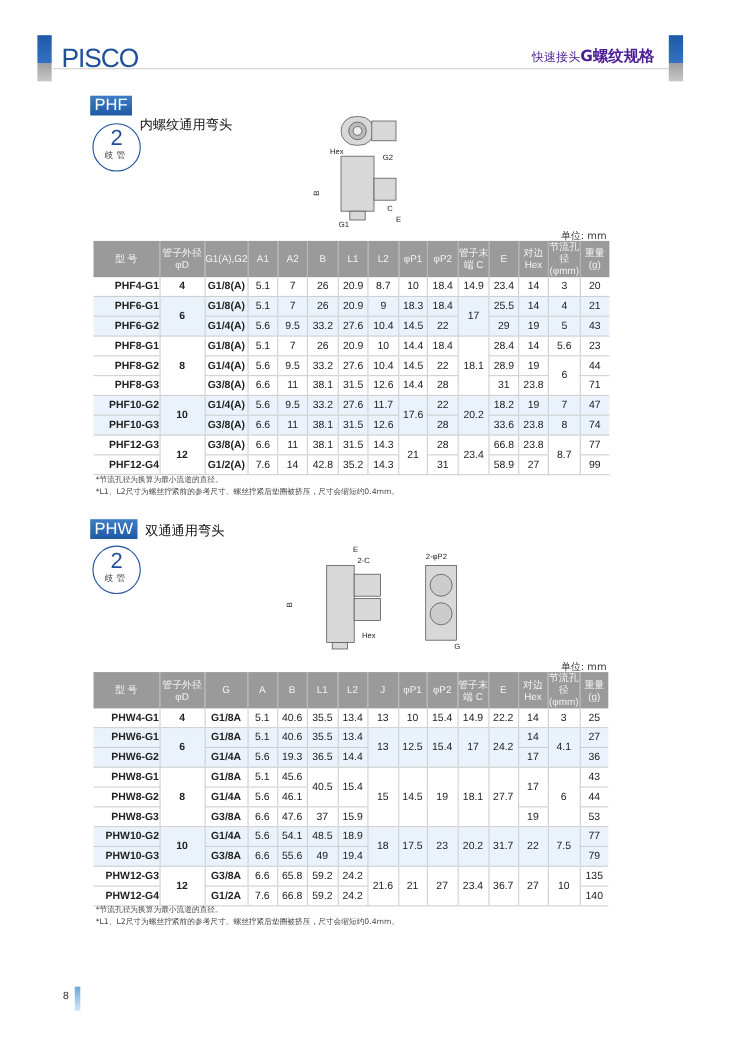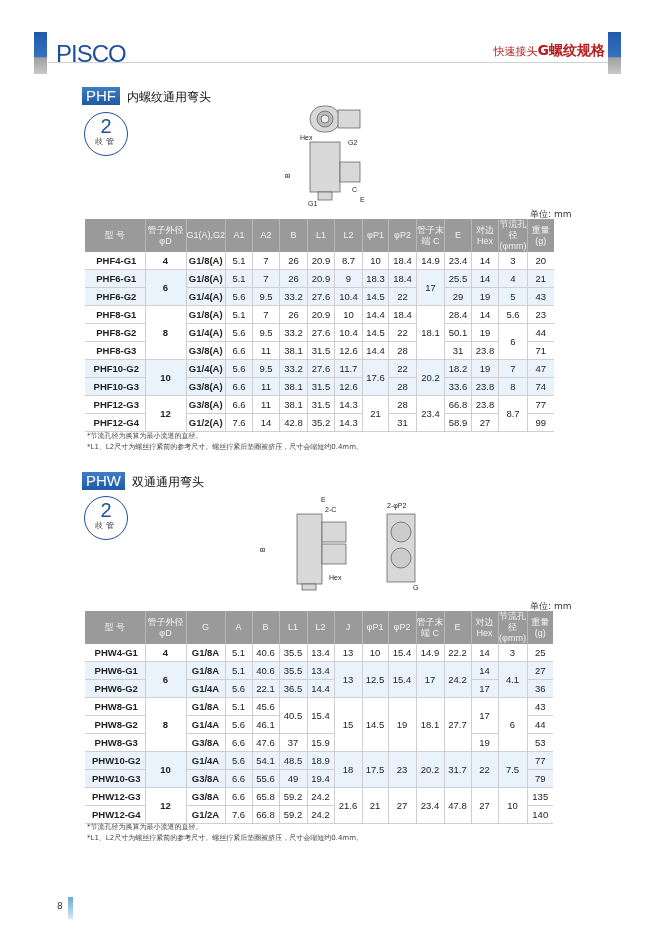--- a/index.html
+++ b/index.html
@@ -1,51 +1,51 @@
 <!DOCTYPE html>
 <html><head>
 <meta charset="utf-8">
 <style>
   html,body{margin:0;padding:0;background:#fff;}
   body{width:669px;height:946px;position:relative;overflow:hidden;font-family:"DejaVu Sans","Liberation Sans",sans-serif;color:#222;}
   .edge-bar{position:absolute;top:32px;width:13px;height:42px;background:linear-gradient(#1e5aa8 0%,#3572c0 60%,#a0a0a0 61%,#c8c8c8 100%);}
   .edge-left{left:34px;} .edge-right{left:608px;}
   .logo{position:absolute;left:56px;top:40px;font-family:"Liberation Sans",sans-serif;font-size:24px;color:#1f4f9a;letter-spacing:-1px;font-weight:normal;}
   .header-rule{position:absolute;left:48px;top:62px;width:560px;height:1px;background:#d0d0d0;}
-  .page-header-title{position:absolute;right:64px;top:42px;font-size:14px;font-weight:bold;color:#b91c1c;}
+  .page-header-title{position:absolute;right:74px;top:42px;font-size:14px;font-weight:bold;color:#4c1d95;}
   .page-header-title .sm{font-size:11px;font-weight:normal;}
   .sec-badge{position:absolute;height:18px;padding:0 4px;background:linear-gradient(#3e7dc6,#1f5aa3);color:#fff;font-family:"Liberation Sans",sans-serif;font-size:15px;line-height:18px;}
   .sec-title{position:absolute;font-size:12px;color:#111;}
   .circle{position:absolute;width:42px;height:42px;border:1.5px solid #1f4f9a;border-radius:50%;text-align:center;}
   .circle .n{display:block;font-size:20px;line-height:20px;margin-top:3px;color:#1f4f9a;font-family:"Liberation Sans",sans-serif;}
   .circle .t{display:block;font-size:8px;color:#333;letter-spacing:3px;}
   .diagram{position:absolute;}
-  .unit{position:absolute;font-size:9px;color:#333;margin-left:20px;}
+  .unit{position:absolute;font-size:9px;color:#333;}
   table.spec{position:absolute;left:85px;border-collapse:collapse;font-family:"Liberation Sans",sans-serif;font-size:9.5px;}
   table.spec th{background:#9a9a9a;color:#f2f2f2;font-weight:normal;font-size:9px;line-height:11px;height:26px;border-left:1px solid #b8b8b8;padding:0;text-align:center;}
   table.spec th:first-child{border-left:none;margin-top:43px;}
   table.spec td{height:17px;text-align:center;border-left:1px solid #cfcfcf;border-bottom:1px solid #cfcfcf;padding:0;color:#222;}
-  table.spec td.model{text-align:center;padding-left:3px;font-weight:bold;border-left:none;}
+  table.spec td.model{text-align:right;padding-left:3px;font-weight:bold;border-left:none;}
   table.spec td.bold{font-weight:bold;}
   table.spec tr.hl td{background:#eaf3fb;}
   .note{position:absolute;left:87px;font-size:7px;color:#444;line-height:11px;}
   .page-num{position:absolute;left:57px;top:901px;font-size:9px;color:#333;}
   .page-tab{position:absolute;left:68px;top:897px;width:5px;height:22px;background:linear-gradient(#6aa8d8,#d6e8f6);}
 </style>
 </head>
 <body>
 
 <div class="edge-bar edge-left"></div>
 <div class="edge-bar edge-right"></div>
 <div class="logo">PISCO</div>
 <div class="header-rule"></div>
 <div class="page-header-title"><span class="sm">快速接头</span><span>G螺纹规格</span></div>
 
 <div class="sec-badge" style="left:82px;top:87px;">PHF</div>
-<div class="sec-title" style="left:127px;top:89px;">内螺纹通用弯头</div>
+<div class="sec-title" style="left:127px;top:105px;">内螺纹通用弯头</div>
 <div class="circle" style="left:84px;top:112px;">
   <span class="n">2</span>
   <span class="t">歧管</span>
 </div>
 
 <svg class="diagram" style="left:280px;top:100px;" width="115" height="110">
   <g fill="#d8d8d8" stroke="#555" stroke-width="0.7">
     <rect x="30" y="6" width="30" height="26" rx="13"></rect>
     <circle cx="45" cy="19" r="8" fill="#bbb"></circle>
       <circle cx="45" cy="19" r="4" fill="#eee"></circle>
@@ -173,21 +173,21 @@
     <tr>
         <td class="model">PHF8-G2</td>
         <td class="bold">G1/4(A)</td>
         <td>5.6</td>
         <td>9.5</td>
         <td>33.2</td>
         <td>27.6</td>
         <td>10.4</td>
         <td>14.5</td>
         <td>22</td>
-        <td>50.1</td>
+        <td>28.9</td>
         <td>19</td>
         <td rowspan="2">6</td>
         <td>44</td>
       </tr>
     <tr>
         <td class="model">PHF8-G3</td>
         <td class="bold">G3/8(A)</td>
         <td>6.6</td>
         <td>11</td>
         <td>38.1</td>
@@ -366,21 +366,21 @@
         <td rowspan="2">17</td>
         <td rowspan="2">24.2</td>
         <td>14</td>
         <td rowspan="2">4.1</td>
         <td>27</td>
       </tr>
     <tr class="hl">
         <td class="model">PHW6-G2</td>
         <td class="bold">G1/4A</td>
         <td>5.6</td>
-        <td>22.1</td>
+        <td>19.3</td>
         <td>36.5</td>
         <td>14.4</td>
         <td>17</td>
         <td>36</td>
       </tr>
     <tr>
         <td class="model">PHW8-G1</td>
         <td class="bold" rowspan="3">8</td>
         <td class="bold">G1/8A</td>
         <td>5.1</td>
@@ -444,21 +444,21 @@
         <td class="bold" rowspan="2">12</td>
         <td class="bold">G3/8A</td>
         <td>6.6</td>
         <td>65.8</td>
         <td>59.2</td>
         <td>24.2</td>
         <td rowspan="2">21.6</td>
         <td rowspan="2">21</td>
         <td rowspan="2">27</td>
         <td rowspan="2">23.4</td>
-        <td rowspan="2">47.8</td>
+        <td rowspan="2">36.7</td>
         <td rowspan="2">27</td>
         <td rowspan="2">10</td>
         <td>135</td>
       </tr>
     <tr>
         <td class="model">PHW12-G4</td>
         <td class="bold">G1/2A</td>
         <td>7.6</td>
         <td>66.8</td>
         <td>59.2</td>

